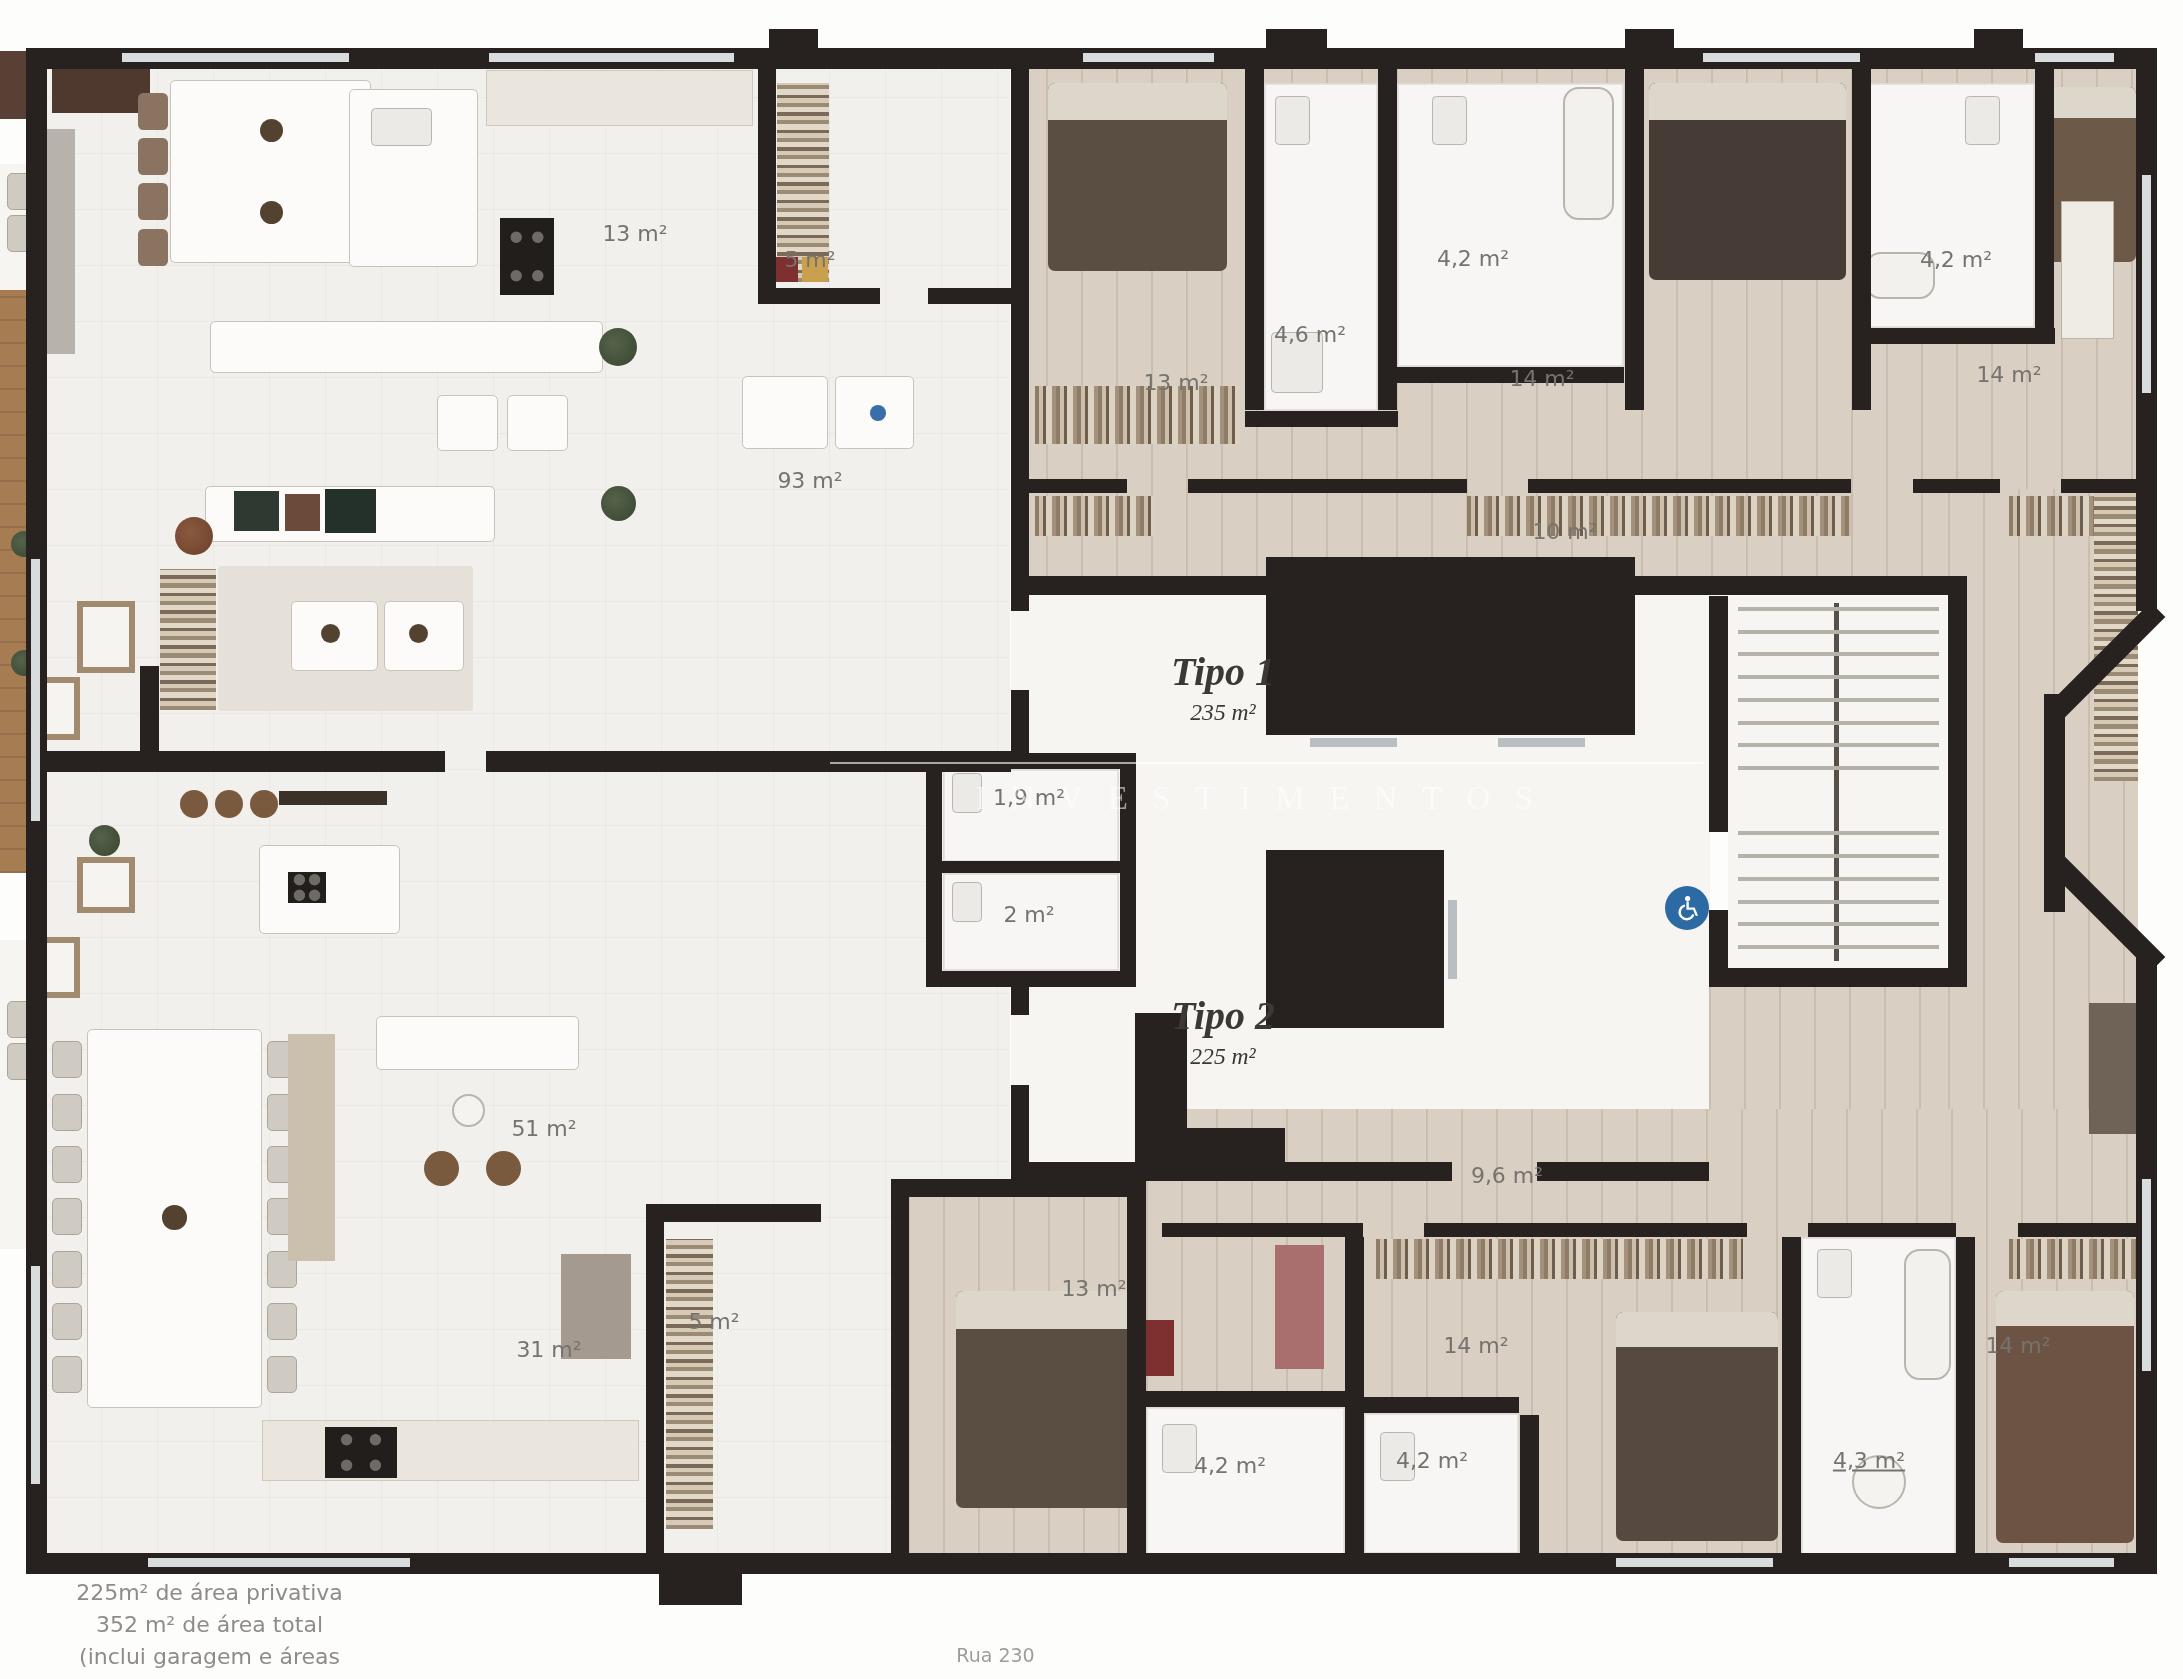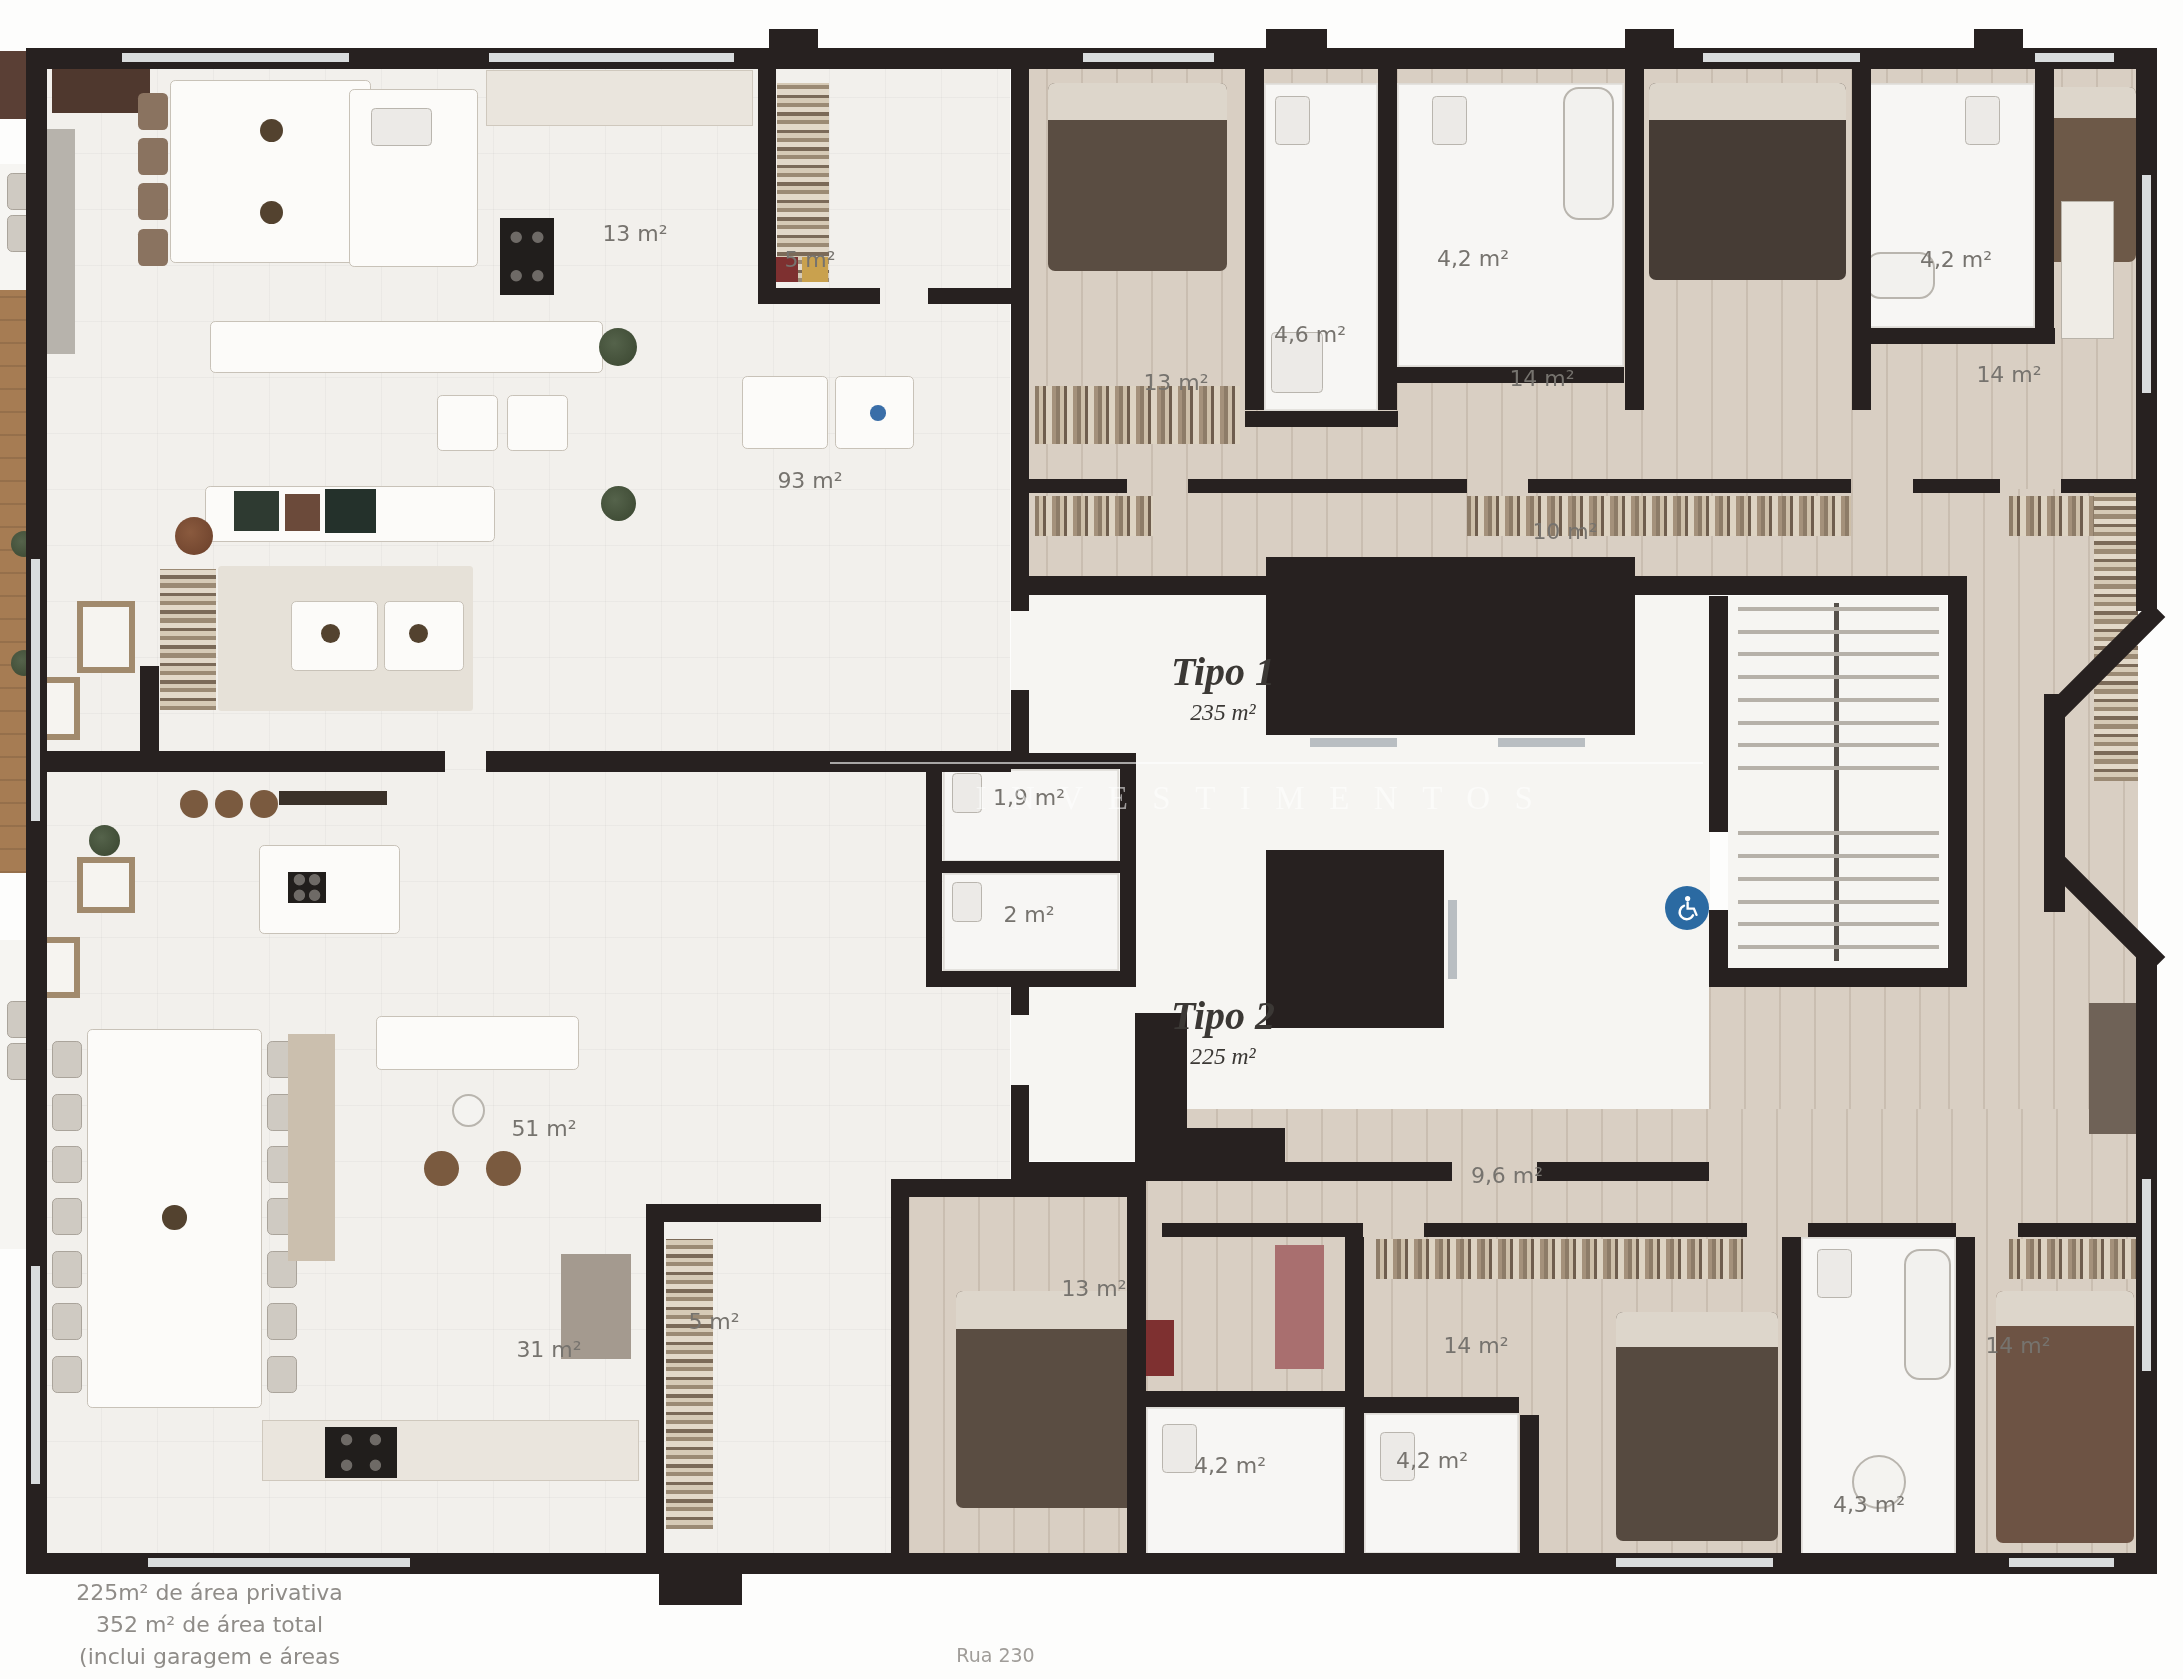--- a/index.html
+++ b/index.html
@@ -356,21 +356,21 @@
       <span class="rlabel" style="left: 1029px; top: 797px;">1,9 m²</span>
       <span class="rlabel" style="left: 1029px; top: 914px;">2 m²</span>
       <span class="rlabel" style="left: 1507px; top: 1175px;">9,6 m²</span>
       <span class="rlabel" style="left: 544px; top: 1128px; text-align: right;">51 m²</span>
       <span class="rlabel" style="left: 549px; top: 1349px;">31 m²</span>
       <span class="rlabel" style="left: 714px; top: 1321px;">5 m²</span>
       <span class="rlabel" style="left: 1094px; top: 1288px;">13 m²</span>
       <span class="rlabel" style="left: 1230px; top: 1465px;">4,2 m²</span>
       <span class="rlabel" style="left: 1432px; top: 1460px;">4,2 m²</span>
       <span class="rlabel" style="left: 1476px; top: 1345px;">14 m²</span>
-      <span class="rlabel" style="left: 1869px; top: 1504px;">4,3 m²</span>
+      <span class="rlabel" style="left: 1869px; top: 1460px; text-decoration: underline;">4,3 m²</span>
       <span class="rlabel" style="left: 2018px; top: 1345px;">14 m²</span>
     </div>
 
   <div class="tipo" style="left:1118px;top:648px">
     <div class="nm">Tipo 1</div>
     <div class="ar">235 m²</div>
   </div>
   <div class="tipo" style="left:1118px;top:992px">
     <div class="nm">Tipo 2</div>
     <div class="ar">225 m²</div>

